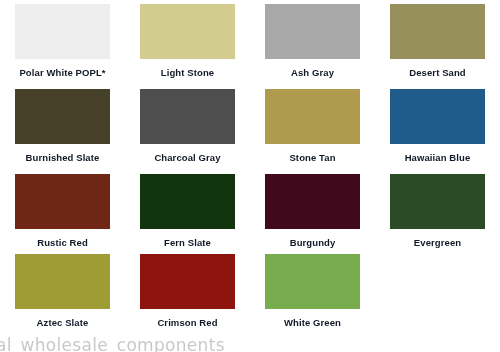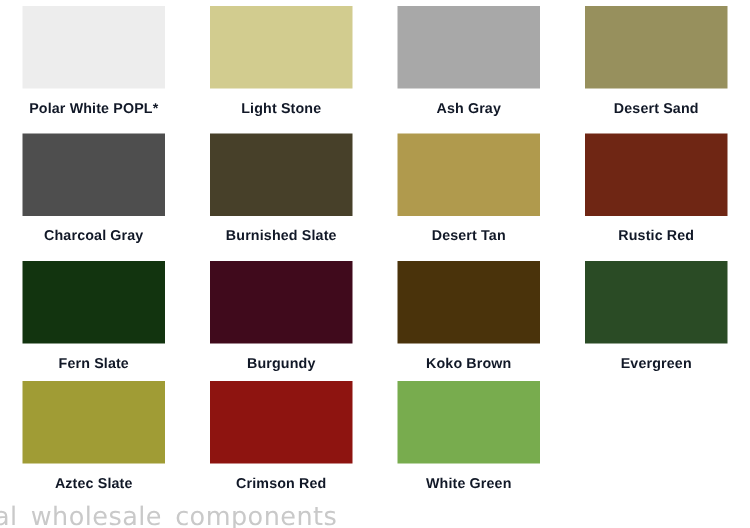--- a/index.html
+++ b/index.html
@@ -78,46 +78,46 @@
     </div>
     <div class="swatch-cell">
       <div class="swatch-chip" style="background: rgb(168, 168, 168);"></div>
       <div class="swatch-label">Ash Gray</div>
     </div>
     <div class="swatch-cell">
       <div class="swatch-chip" style="background: rgb(151, 144, 93);"></div>
       <div class="swatch-label">Desert Sand</div>
     </div>
     <div class="swatch-cell">
+      <div class="swatch-chip" style="background: rgb(71, 64, 41);"></div>
+      <div class="swatch-label">Burnished Slate</div>
+    </div>
+    <div class="swatch-cell">
       <div class="swatch-chip" style="background: rgb(78, 78, 78);"></div>
       <div class="swatch-label">Charcoal Gray</div>
     </div>
     <div class="swatch-cell">
-      <div class="swatch-chip" style="background: rgb(71, 64, 41);"></div>
-      <div class="swatch-label">Burnished Slate</div>
+      <div class="swatch-chip" style="background: rgb(176, 154, 77);"></div>
+      <div class="swatch-label">Stone Tan</div>
     </div>
     <div class="swatch-cell">
-      <div class="swatch-chip" style="background: rgb(176, 154, 77);"></div>
-      <div class="swatch-label">Desert Tan</div>
+      <div class="swatch-chip" style="background: rgb(31, 92, 139);"></div>
+      <div class="swatch-label">Hawaiian Blue</div>
     </div>
     <div class="swatch-cell">
       <div class="swatch-chip" style="background: rgb(111, 38, 20);"></div>
       <div class="swatch-label">Rustic Red</div>
     </div>
     <div class="swatch-cell">
       <div class="swatch-chip" style="background: rgb(18, 52, 15);"></div>
       <div class="swatch-label">Fern Slate</div>
     </div>
     <div class="swatch-cell">
       <div class="swatch-chip" style="background: rgb(64, 10, 28);"></div>
       <div class="swatch-label">Burgundy</div>
-    </div>
-    <div class="swatch-cell">
-      <div class="swatch-chip" style="background: rgb(74, 51, 11);"></div>
-      <div class="swatch-label">Koko Brown</div>
     </div>
     <div class="swatch-cell">
       <div class="swatch-chip" style="background: rgb(42, 75, 37);"></div>
       <div class="swatch-label">Evergreen</div>
     </div>
     <div class="swatch-cell">
       <div class="swatch-chip" style="background: rgb(160, 156, 53);"></div>
       <div class="swatch-label">Aztec Slate</div>
     </div>
     <div class="swatch-cell">

